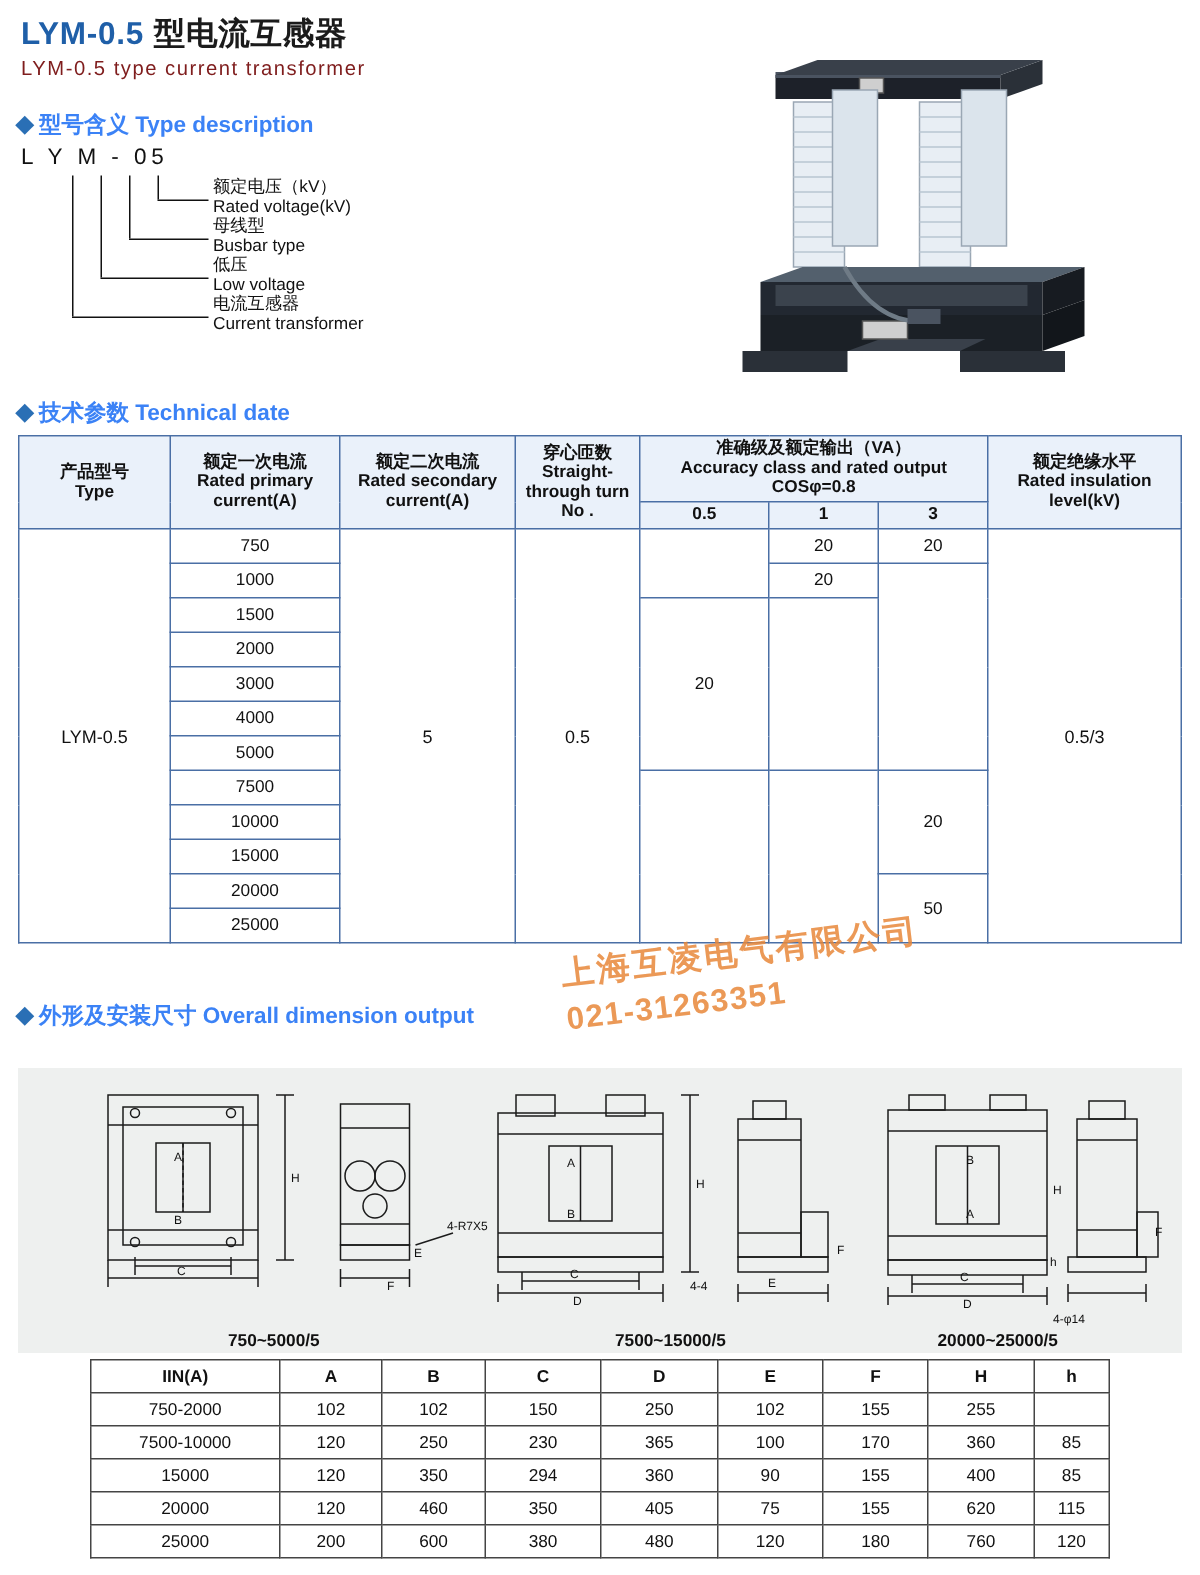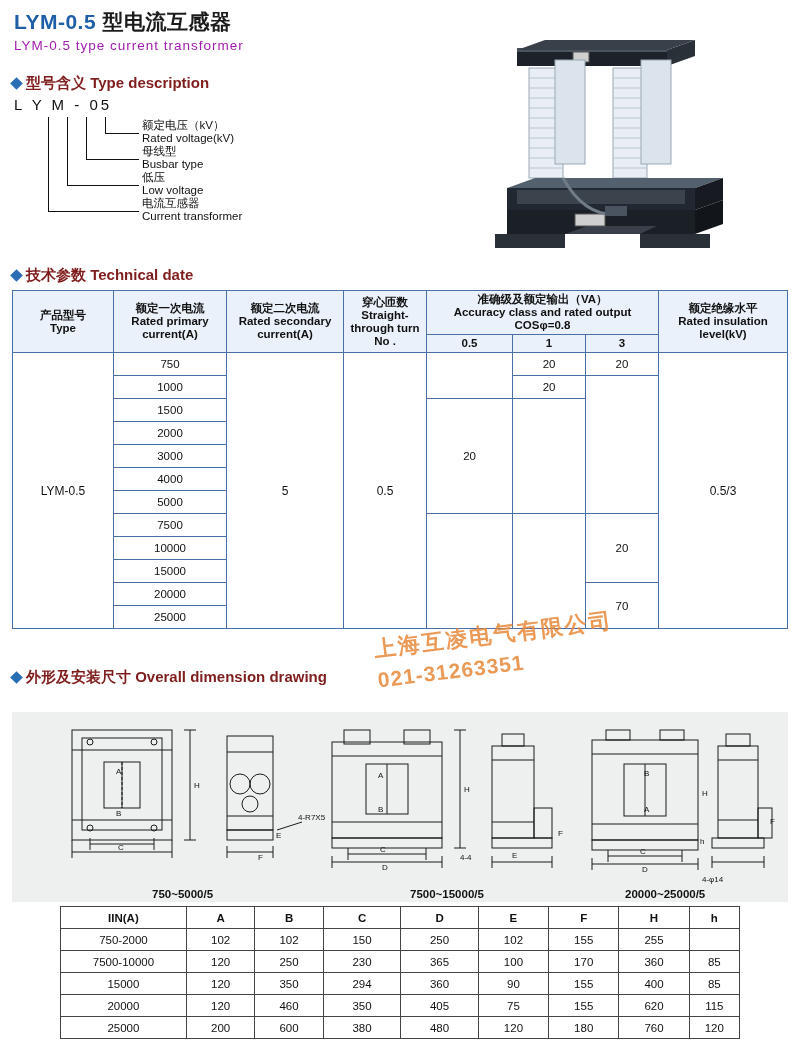--- a/index.html
+++ b/index.html
@@ -10,26 +10,26 @@
     color:#111;
     position:relative;
     overflow:hidden;
   }
   .page{position:relative;width:768px;height:1050px;}
 
   
   .title-block{position:absolute;left:14px;top:8px;}
   .title-cn{font-size:21px;font-weight:bold;color:#1b1b1b;letter-spacing:0.5px;}
   .title-cn .blue{color:#1f5fa8;}
-  .title-en{font-size:13.5px;color:#a21caf;letter-spacing:1px;margin-top:2px;}
+  .title-en{font-size:13.5px;color:#7f1d1d;letter-spacing:1px;margin-top:2px;}
 
   
   .sec{position:absolute;display:flex;align-items:center;gap:5px;}
   .diamond{width:9px;height:9px;background:#2a6fb5;transform:rotate(45deg);display:inline-block;}
-  .sec-text{font-size:15px;font-weight:bold;color:#7f1d1d;}
+  .sec-text{font-size:15px;font-weight:bold;color:#3b82f6;}
 
   
   .typedesc{position:absolute;left:14px;top:96px;width:310px;height:160px;}
   .code{font-size:15px;letter-spacing:3px;font-weight:500;margin-left:0;}
   .leader-wrap{position:relative;height:135px;}
   .lbl{position:absolute;font-size:11.5px;line-height:12.5px;white-space:nowrap;}
   .lbl .en{color:#111;}
   .vline{position:absolute;background:#111;width:1px;}
   .hline{position:absolute;background:#111;height:1px;}
 
@@ -259,37 +259,37 @@
           <td rowspan="3">20</td>
         </tr>
         <tr class="rowcell">
           <td>10000</td>
         </tr>
         <tr class="rowcell">
           <td>15000</td>
         </tr>
         <tr class="rowcell">
           <td>20000</td>
-          <td rowspan="2">70</td>
+          <td rowspan="2">50</td>
         </tr>
         <tr class="rowcell">
           <td>25000</td>
         </tr>
       </tbody>
     </table>
   </div>
 
   <div class="wm">
     <div class="wm1">上海互凌电气有限公司</div>
     <div class="wm2">021-31263351</div>
   </div>
 
   <div class="sec" style="left:12px;top:668px;">
     <span class="diamond"></span>
-    <span class="sec-text">外形及安装尺寸 Overall dimension drawing</span>
+    <span class="sec-text">外形及安装尺寸 Overall dimension output</span>
   </div>
 
   <div class="dim-area">
     <svg width="776" height="190" viewBox="0 0 776 190">
       <g stroke="#1b1b1b" fill="none" stroke-width="1">
 
         <rect x="60" y="18" width="100" height="110"></rect>
         <rect x="70" y="26" width="80" height="92"></rect>
         <line x1="60" y1="38" x2="160" y2="38"></line>
         <line x1="60" y1="108" x2="160" y2="108"></line>

